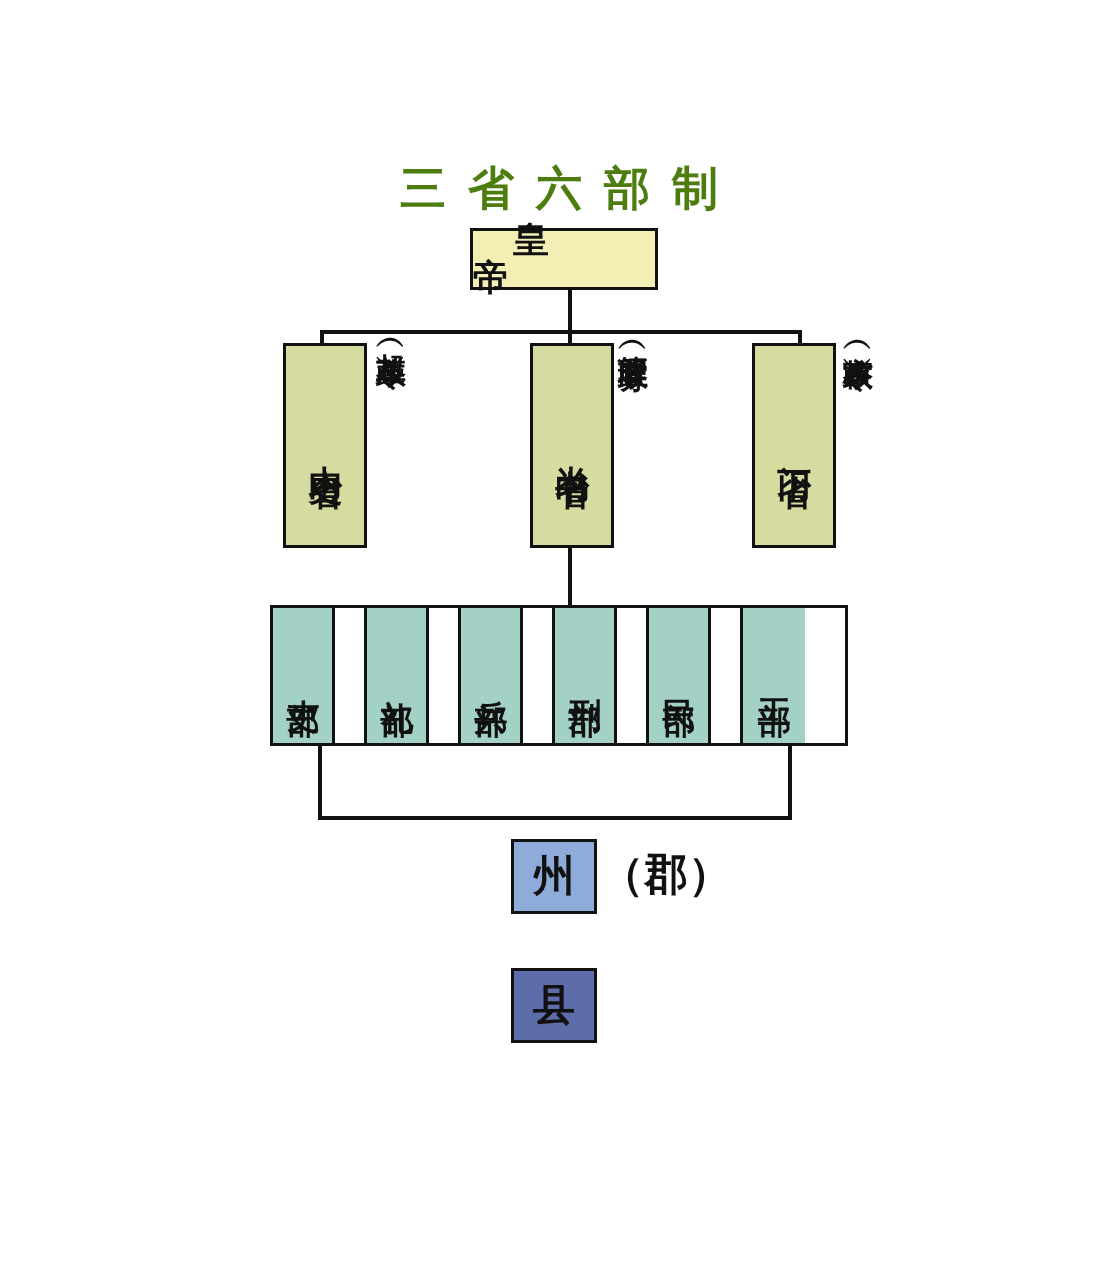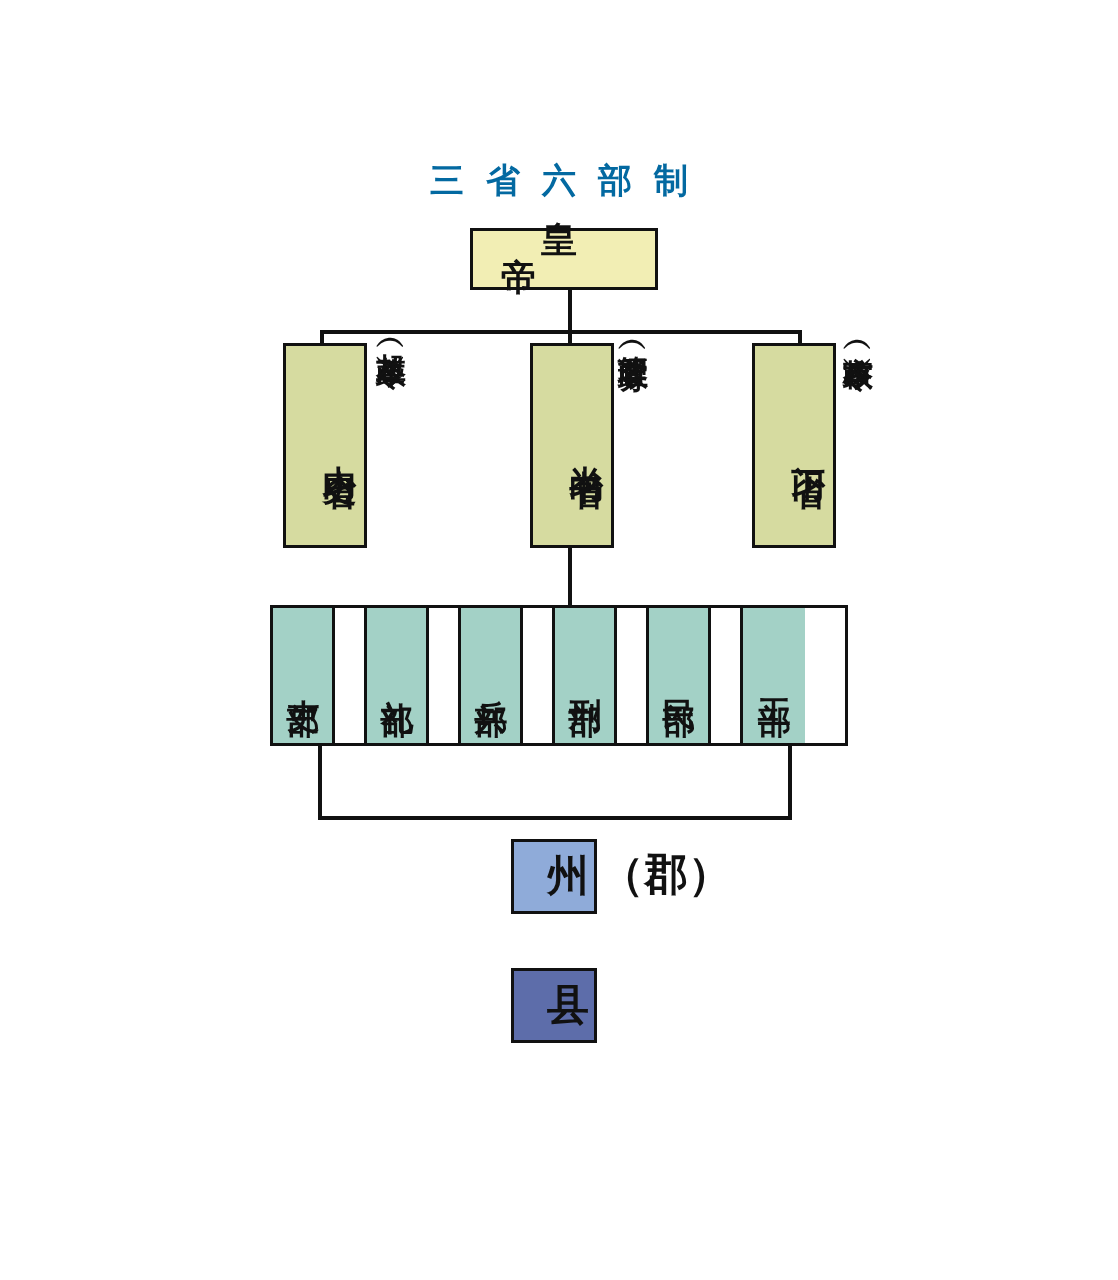--- a/index.html
+++ b/index.html
@@ -19,42 +19,41 @@
     overflow: hidden;
   }
 
   
   .title {
     position: absolute;
     left: 0;
     top: 158px;
     width: 1118px;
     text-align: center;
-    font-size: 34px;
+    font-size: 46px;
     font-weight: 700;
     letter-spacing: 22px;
     text-indent: 22px;
-    color: #0369a1;
+    color: #4d7c0f;
     font-family: "DejaVu Serif", "Liberation Serif", serif;
     white-space: nowrap;
   }
 
   
   .box {
     position: absolute;
     box-sizing: border-box;
     border: 3px solid #111111;
     display: flex;
     align-items: center;
     justify-content: center;
     color: #111111;
     font-family: "DejaVu Serif", "Liberation Serif", serif;
     font-weight: 700;
     line-height: 1.05;
-    padding-left: 28px;
   }
 
   
   .emperor {
     left: 470px;
     top: 228px;
     width: 188px;
     height: 62px;
     background: #f2eeb4;
     font-size: 36px;

